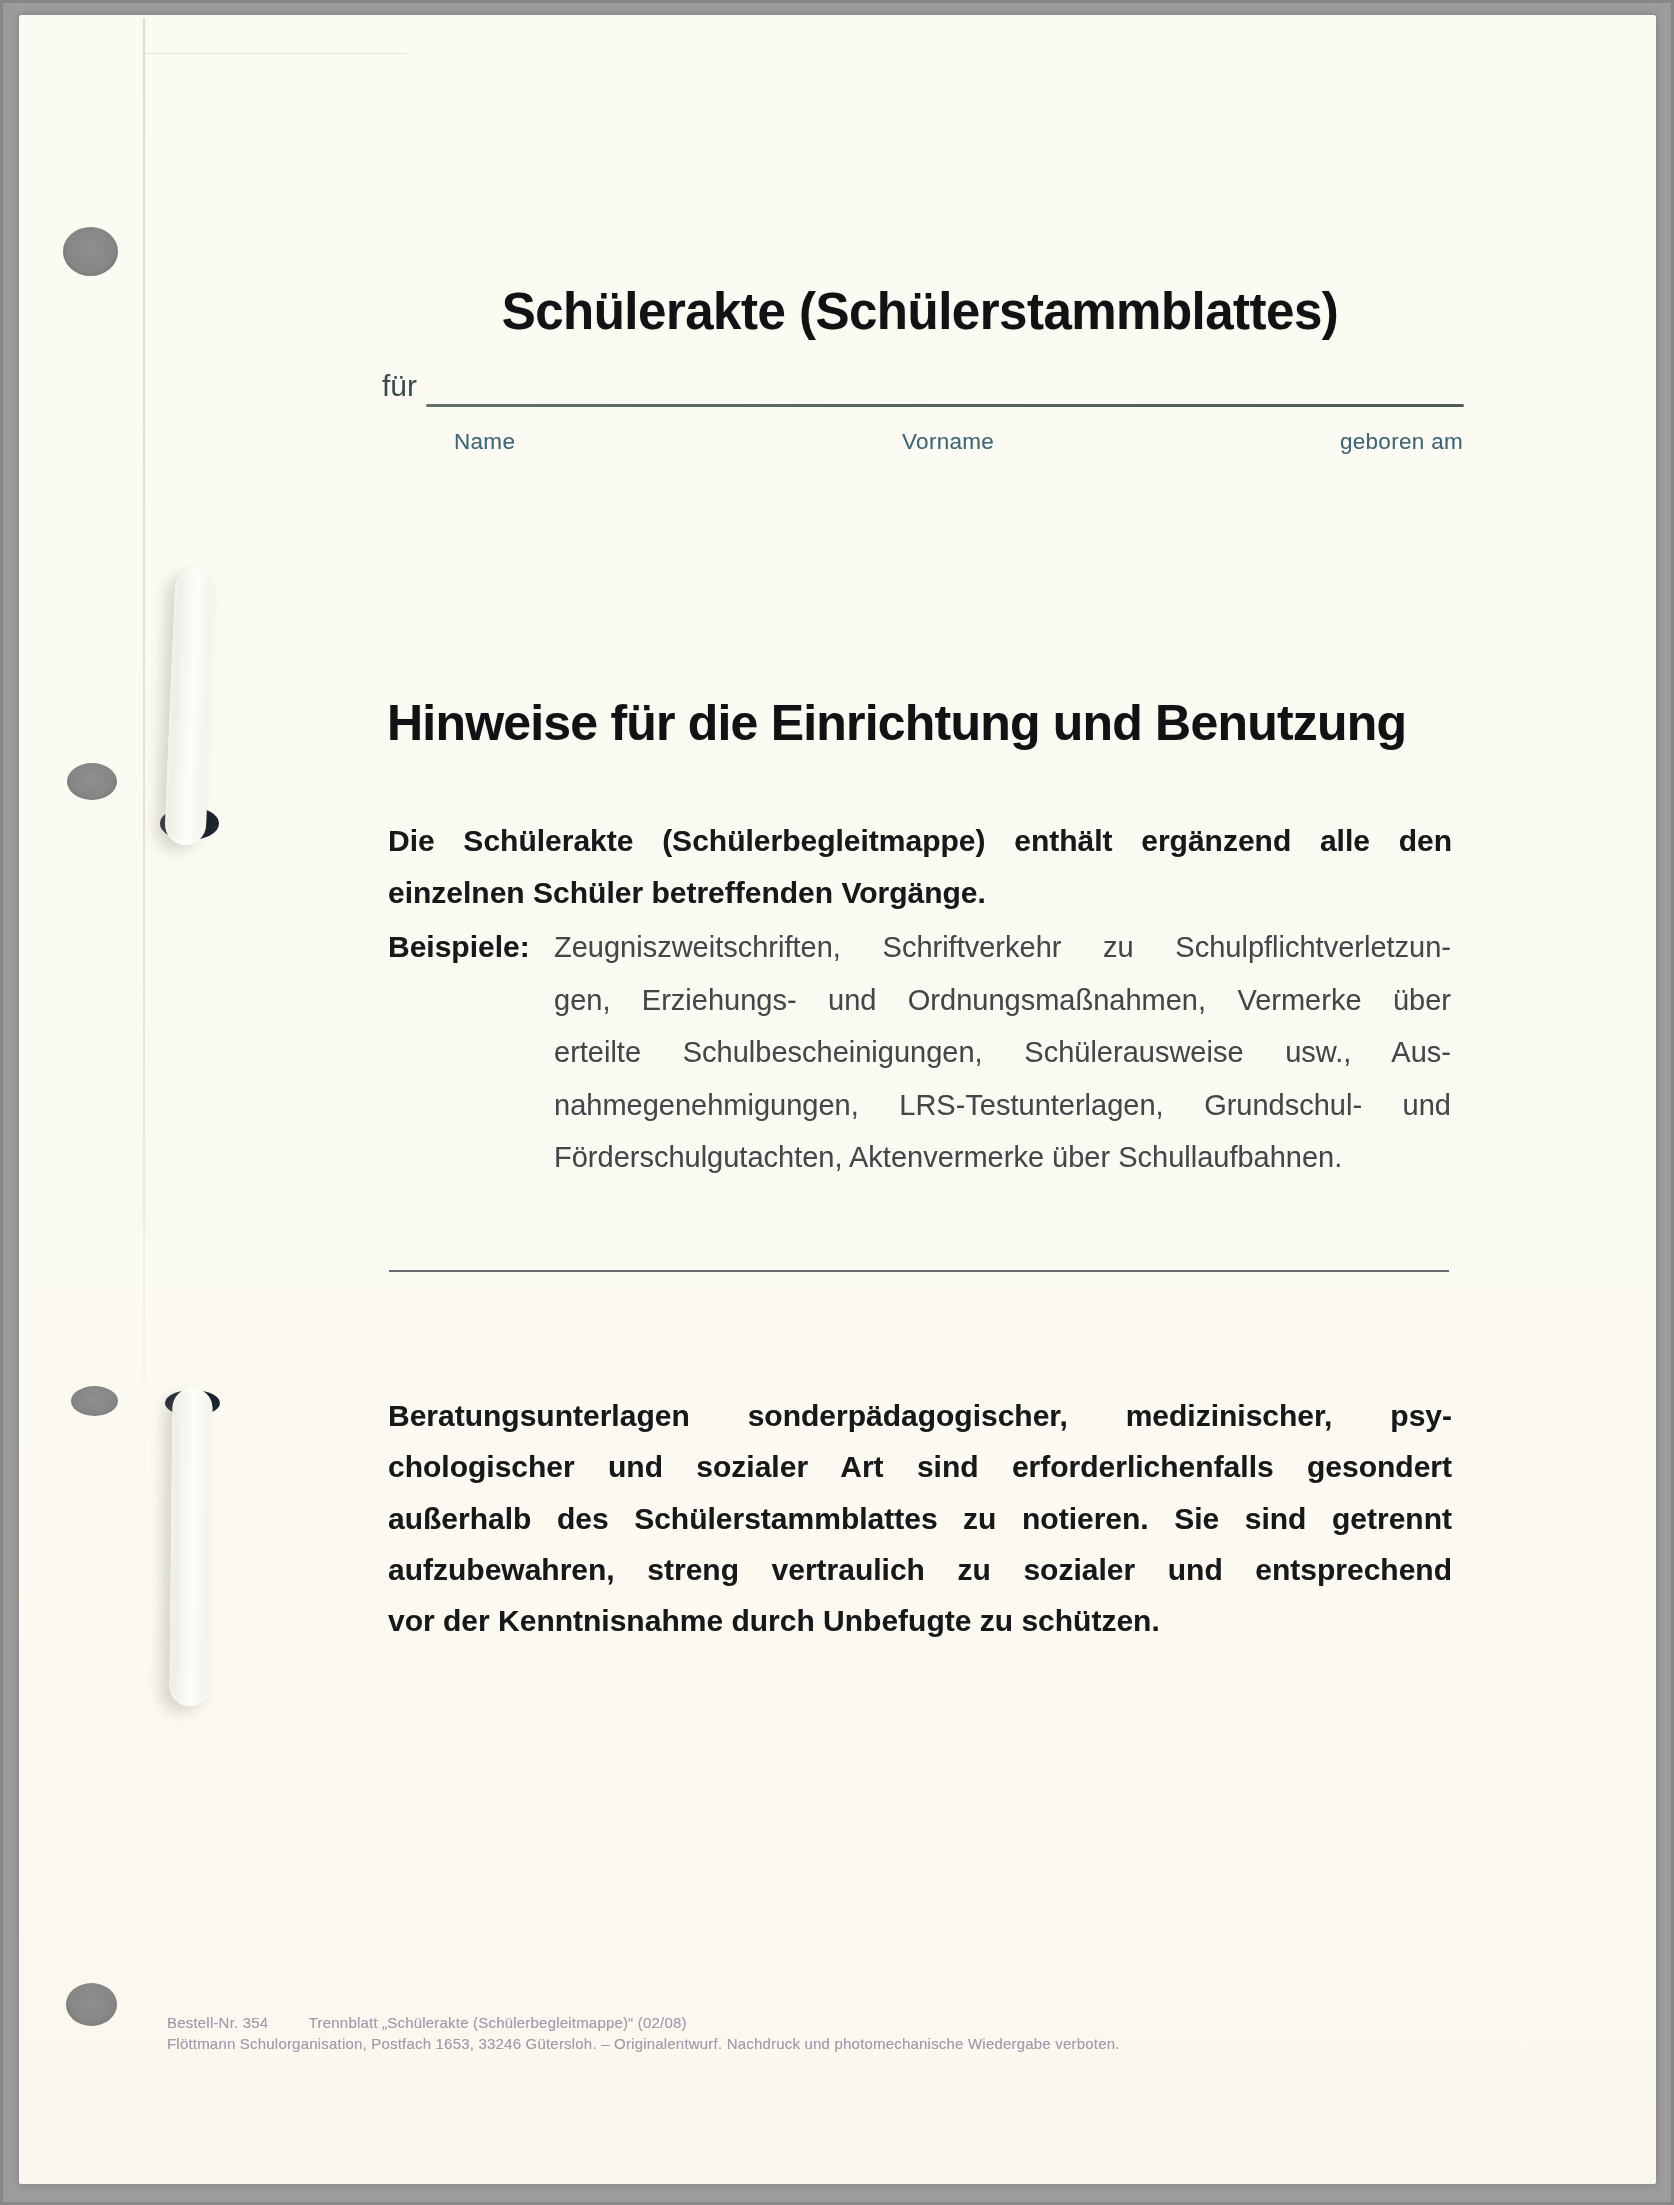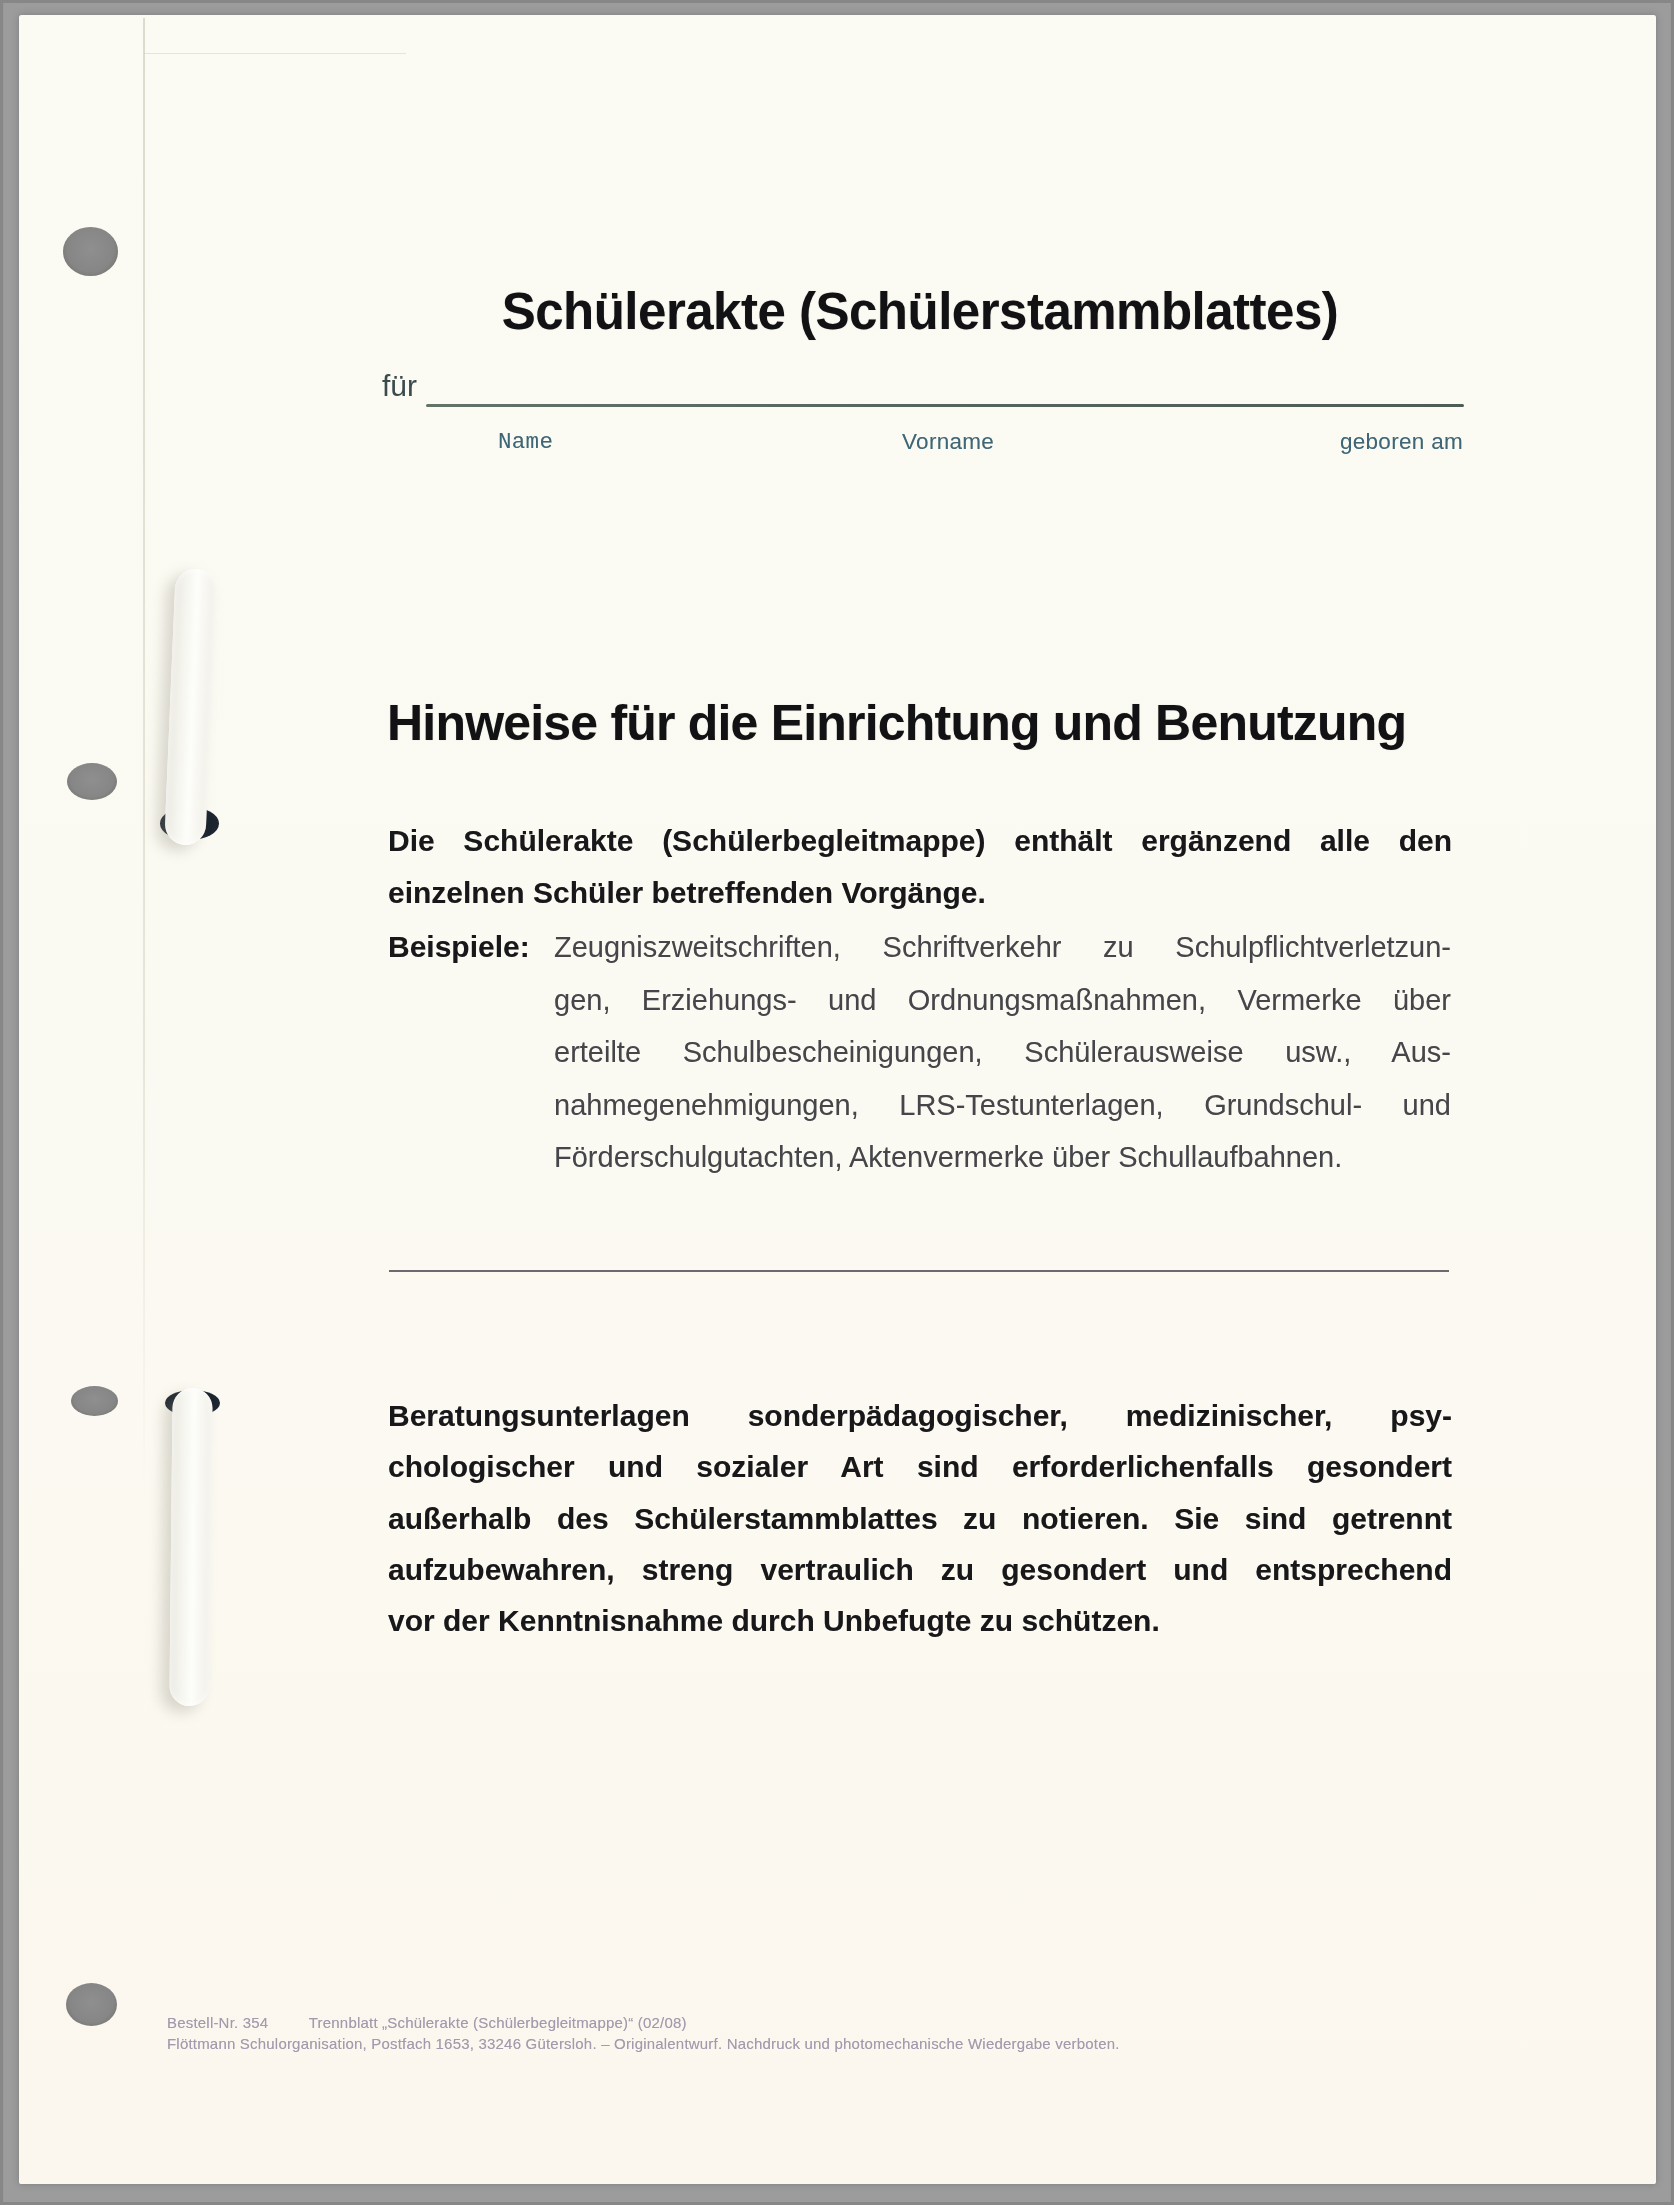--- a/index.html
+++ b/index.html
@@ -78,21 +78,21 @@
     width: 1038px; height: 2.6px;
     background: linear-gradient(90deg, #64736a, #55645c 50%, #4e5c55);
     border-radius: 1.6px;
     filter: blur(0.2px);
   }
   .field-label {
     position: absolute; top: 429px;
     font-size: 22.5px; color: #3f6579; letter-spacing: 0.3px;
     text-shadow: 0 0 0.5px rgba(90,140,110,.35);
   }
-  .label-name    { left: 498px; font-family: Liberation Mono, monospace; }
+  .label-name    { left: 454px; }
   .label-vorname { left: 902px; }
   .label-geboren { right: 211px; }
   .section-heading {
     position: absolute; left: 387px; top: 694px; width: 1080px;
     font-size: 50px; font-weight: 700; letter-spacing: -0.8px;
     color: #121214; text-shadow: 0 0 1px rgba(20,25,40,.28);
     white-space: nowrap;
   }
   .body-line {
     position: absolute; left: 388px; width: 1064px;
@@ -179,21 +179,21 @@
   <div class="bsp-line jline bsp-l2">gen, Erziehungs- und Ordnungsmaßnahmen, Vermerke über</div>
   <div class="bsp-line jline bsp-l3">erteilte Schulbescheinigungen, Schülerausweise usw., Aus-</div>
   <div class="bsp-line jline bsp-l4">nahmegenehmigungen, LRS-Testunterlagen, Grundschul- und</div>
   <div class="bsp-line bsp-l5">Förderschulgutachten, Aktenvermerke über Schullaufbahnen.</div>
 
   <div class="divider-rule"></div>
 
   <div class="body-line conf-line jline conf-l1">Beratungsunterlagen sonderpädagogischer, medizinischer, psy-</div>
   <div class="body-line conf-line jline conf-l2">chologischer und sozialer Art sind erforderlichenfalls gesondert</div>
   <div class="body-line conf-line jline conf-l3">außerhalb des Schülerstammblattes zu notieren. Sie sind getrennt</div>
-  <div class="body-line conf-line jline conf-l4">aufzubewahren, streng vertraulich zu gesondert und entsprechend</div>
+  <div class="body-line conf-line jline conf-l4">aufzubewahren, streng vertraulich zu sozialer und entsprechend</div>
   <div class="body-line conf-line conf-l5">vor der Kenntnisnahme durch Unbefugte zu schützen.</div>
 
   <div class="footer-line footer-1">
     <span>Bestell-Nr. 354</span>
     <span class="footer-gap">Trennblatt „Schülerakte (Schülerbegleitmappe)“ (02/08)</span>
   </div>
   <div class="footer-line footer-2">Flöttmann Schulorganisation, Postfach 1653, 33246 Gütersloh. – Originalentwurf. Nachdruck und photomechanische Wiedergabe verboten.</div>
 
 </div>
 

